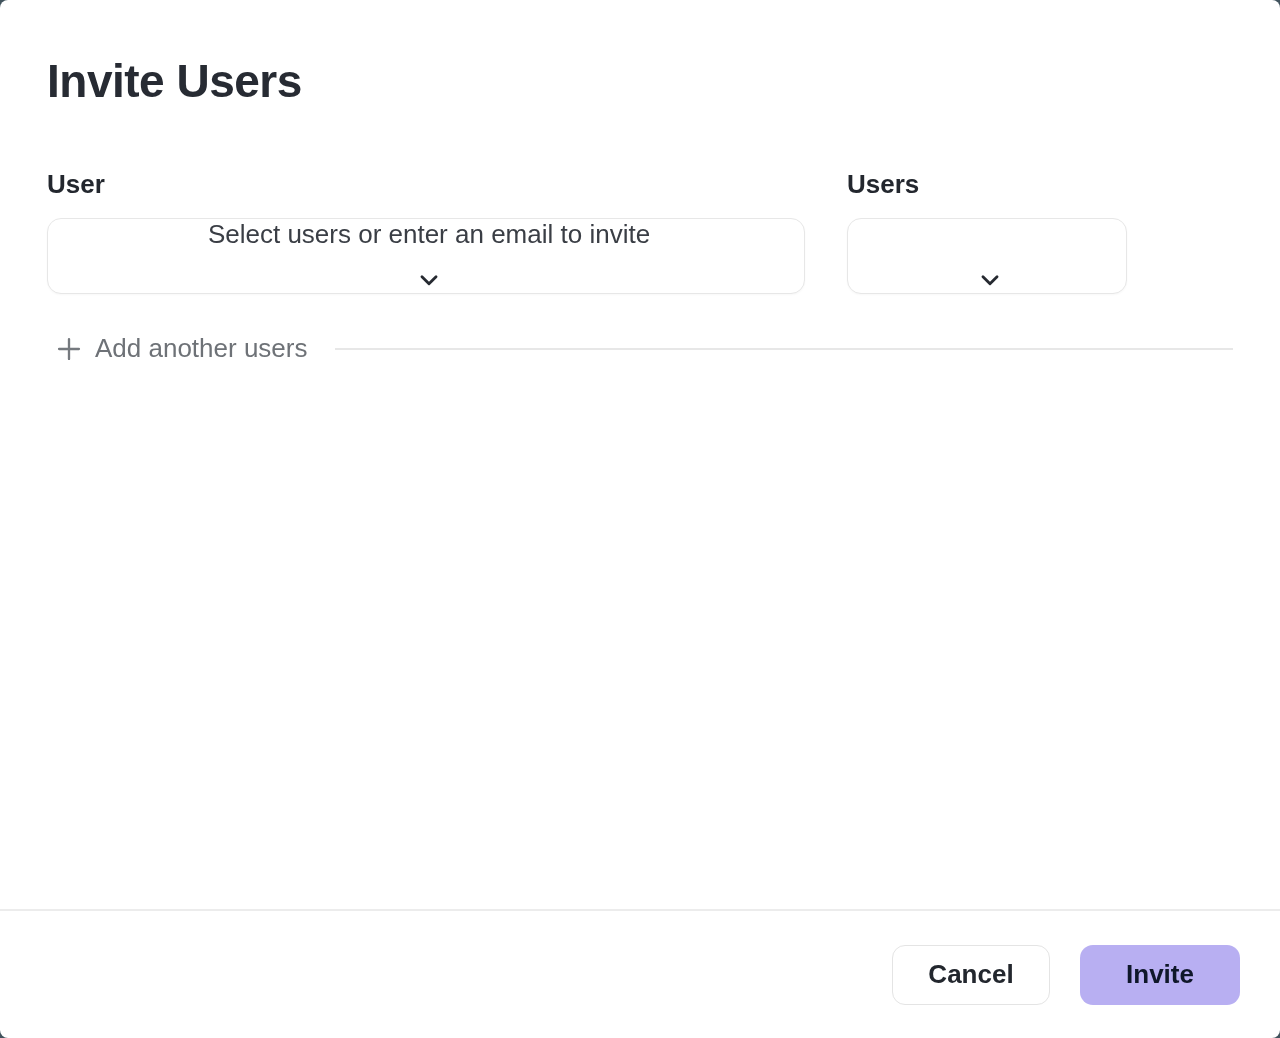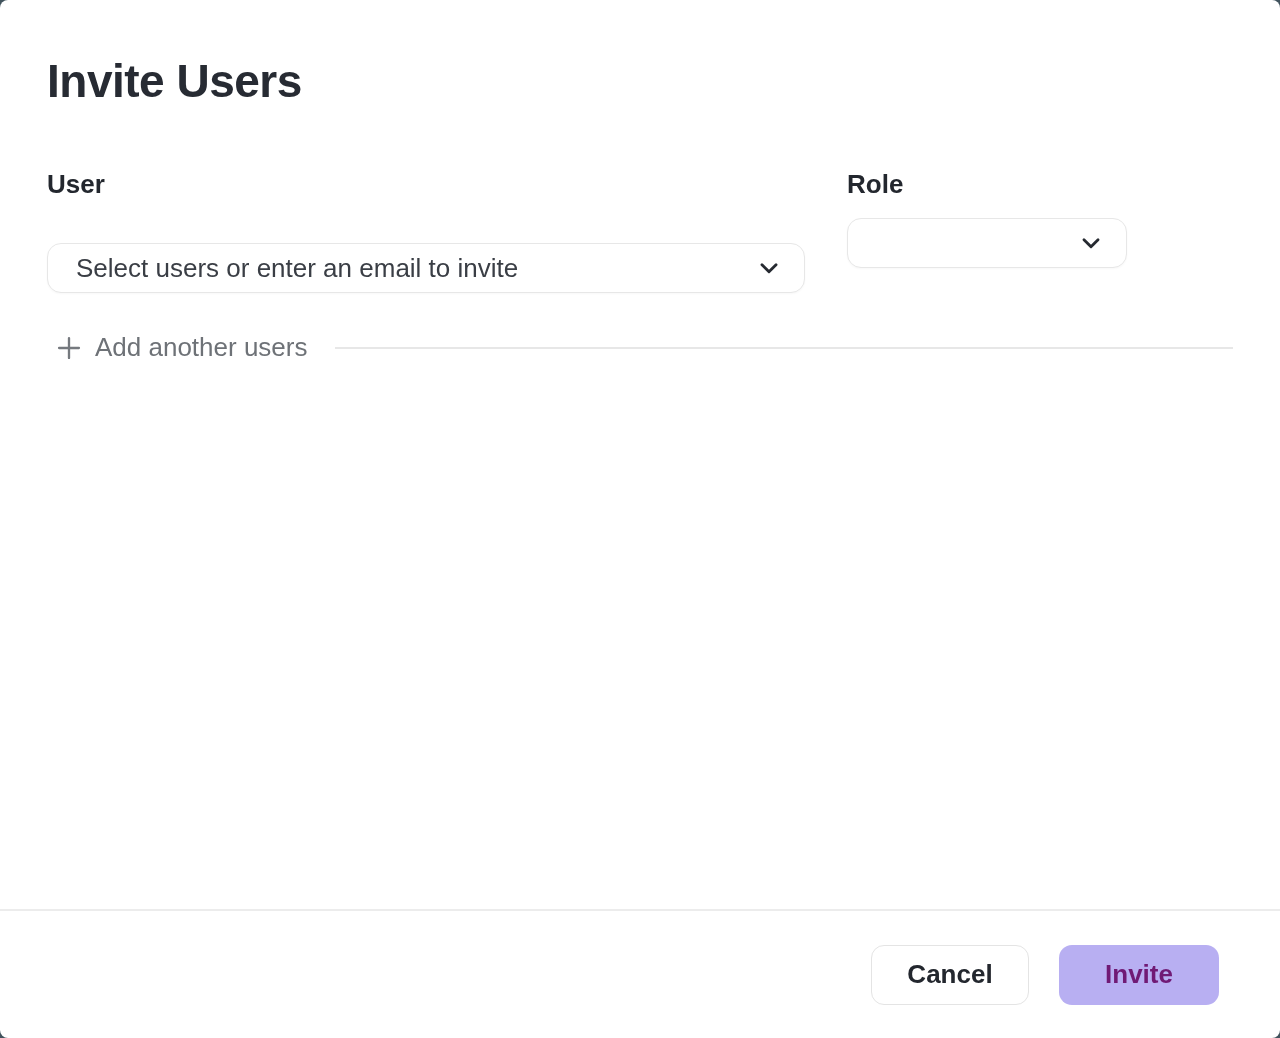--- a/index.html
+++ b/index.html
@@ -37,41 +37,42 @@
     color: #272b33;
   }
 
   .fields-row {
     display: flex;
     gap: 42px;
     margin-top: 60px;
   }
 
   .field-group { display: flex; flex-direction: column; }
-  .field-group.user { width: 758px; gap: 25px; }
+  .field-group.user { width: 758px; }
   .field-group.role { width: 280px; }
 
   .field-label {
     font-size: 26px;
     line-height: 31px;
     font-weight: 700;
     color: #23272e;
     margin-bottom: 18px;
   }
 
   .combobox {
-    height: 50px;
+    height: 76px;
     background: #ffffff;
     border: 1.5px solid #e7e7e7;
     border-radius: 14px;
     box-shadow: 0 1px 2px rgba(0,0,0,0.03);
     display: flex;
     align-items: center;
     padding: 0 22px 0 28px;
     cursor: pointer;
+    flex-direction: column;
   }
 
   .combobox .combobox-text {
     flex: 1;
     font-size: 26px;
     font-weight: 500;
     color: #3a3e45;
     white-space: nowrap;
     overflow: hidden;
   }
@@ -116,21 +117,21 @@
     margin-left: 22px;
   }
 
   .modal-footer {
     height: 129px;
     border-top: 2px solid #ececec;
     display: flex;
     align-items: center;
     justify-content: flex-end;
     gap: 30px;
-    padding-right: 61px;
+    padding-right: 40px;
   }
 
   .btn {
     height: 60px;
     border-radius: 13px;
     font-family: "Liberation Sans", sans-serif;
     font-size: 26px;
     font-weight: 600;
     display: flex;
     align-items: center;
@@ -142,21 +143,21 @@
     width: 158px;
     background: #ffffff;
     border: 1.5px solid #e4e4e4;
     color: #23272e;
   }
 
   .btn-invite {
     width: 160px;
     background: #b8aff2;
     border: none;
-    color: #701a75;
+    color: #0f172a;
   }
 </style>
 </head>
 <body>
 
 <div class="modal">
   <div class="modal-body">
 
     <h1 class="dialog-title">Invite Users</h1>
 
@@ -166,21 +167,21 @@
         <div class="field-label">User</div>
         <div class="combobox">
           <span class="combobox-text">Select users or enter an email to invite</span>
           <svg class="chevron-icon" viewBox="0 0 24 24" fill="none">
             <path d="M5.5 9 L12 15.5 L18.5 9" stroke="#262a31" stroke-width="2.6" stroke-linecap="round" stroke-linejoin="round"></path>
           </svg>
         </div>
       </div>
 
       <div class="field-group role">
-        <div class="field-label">Role</div>
+        <div class="field-label">Users</div>
         <div class="combobox">
           <span class="combobox-text"></span>
           <svg class="chevron-icon" viewBox="0 0 24 24" fill="none">
             <path d="M5.5 9 L12 15.5 L18.5 9" stroke="#262a31" stroke-width="2.6" stroke-linecap="round" stroke-linejoin="round"></path>
           </svg>
         </div>
       </div>
 
     </div>
 

